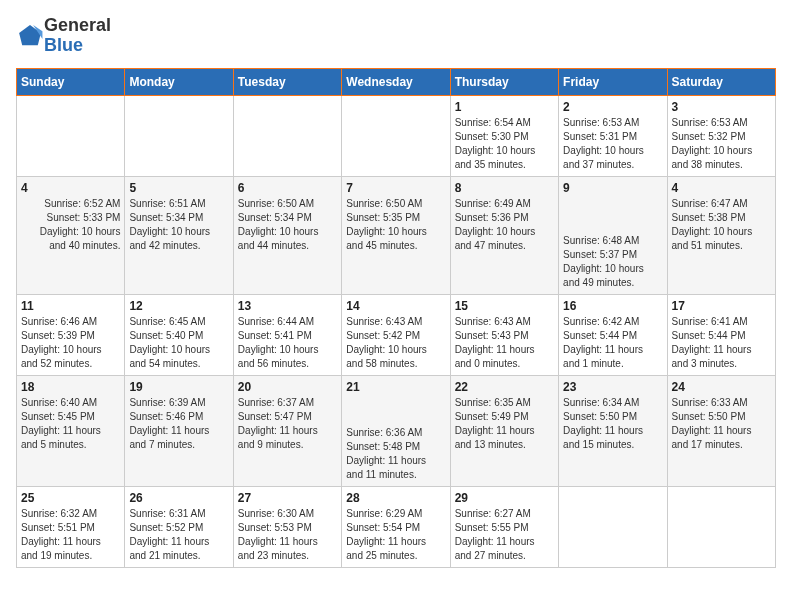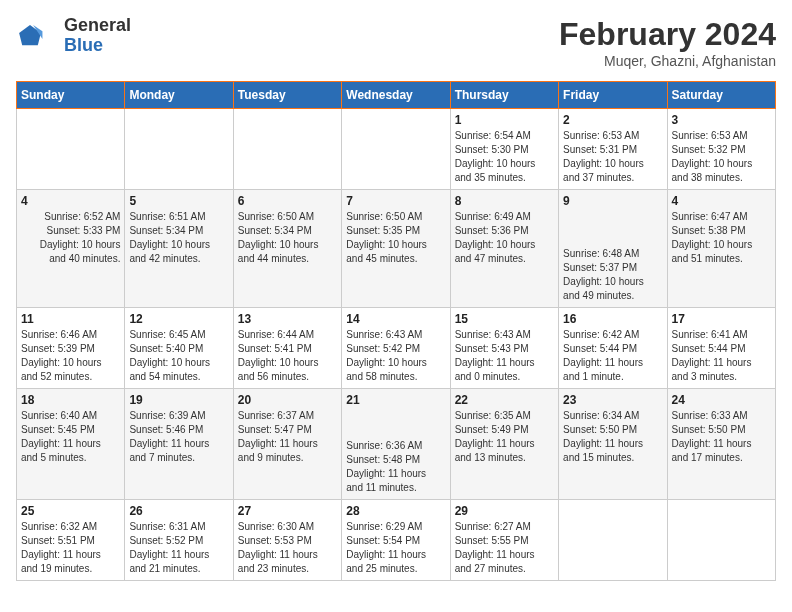--- a/index.html
+++ b/index.html
@@ -12,21 +12,21 @@
     }
     .header-area {
       display: flex;
       justify-content: space-between;
       align-items: flex-start;
       margin-bottom: 12px;
     }
     .logo {
       display: flex;
       align-items: center;
-      gap: 20px;
+      gap: 0;
     }
     .logo-text {
       font-size: 18px;
       font-weight: bold;
       line-height: 1.1;
     }
     .logo-text .general { color: #333; }
     .logo-text .blue { color: #2a6db5; }
     .logo-icon {
       width: 28px;
@@ -91,24 +91,20 @@
   <div class="logo">
     <svg class="logo-icon" viewBox="0 0 36 36">
       <polygon points="18,4 32,14 28,30 8,30 4,14" fill="#2a6db5"></polygon>
       <polygon points="22,4 34,12 34,22" fill="#5599dd"></polygon>
     </svg>
     <div class="logo-text">
       <div class="general">General</div>
       <div class="blue">Blue</div>
     </div>
   </div>
-  <div class="title-area">
-    <div class="month-year">February 2024</div>
-    <div class="location">Muqer, Ghazni, Afghanistan</div>
-  </div>
 </div>
 
 <table class="calendar">
   <thead>
     <tr>
     <th>Sunday</th>
         <th>Monday</th>
         <th>Tuesday</th>
         <th>Wednesday</th>
         <th>Thursday</th>

